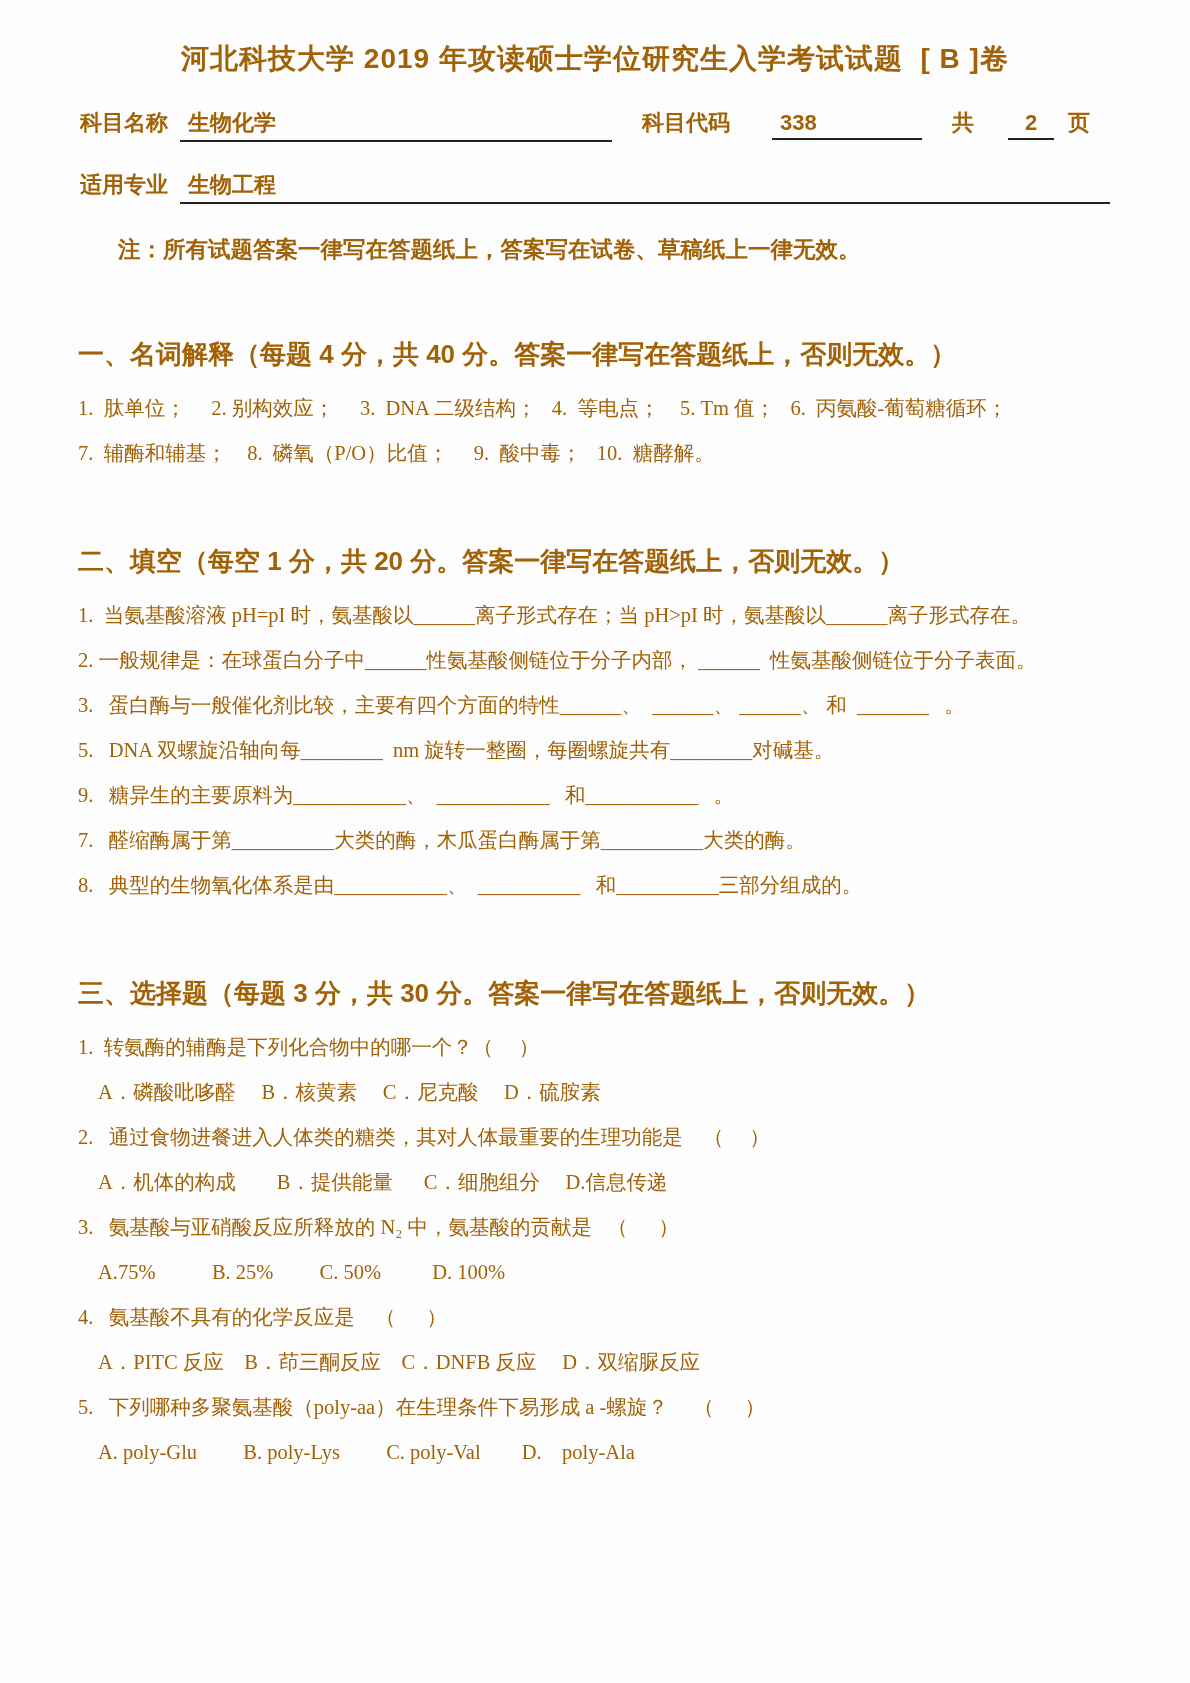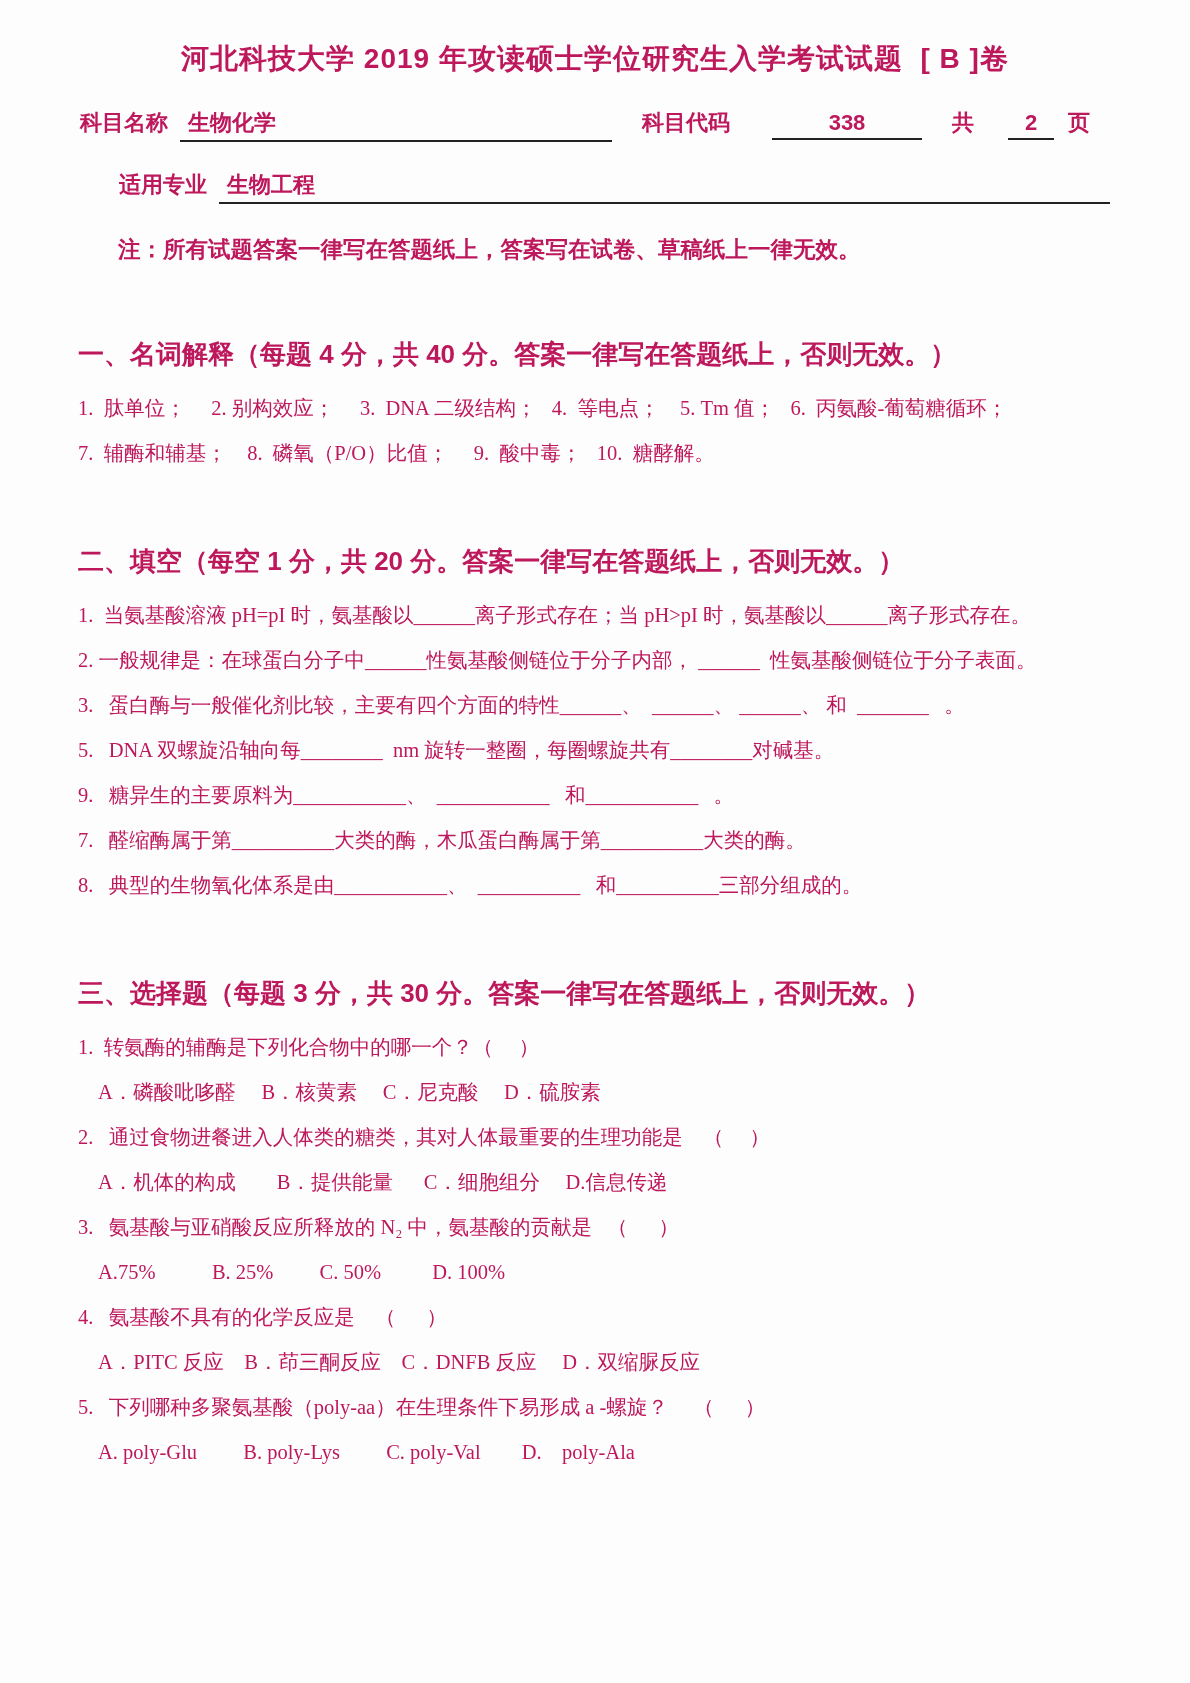--- a/index.html
+++ b/index.html
@@ -2,21 +2,21 @@
 <html lang="zh"><head>
 <meta charset="utf-8">
 <style>
   html,body{margin:0;padding:0;background:#ffffff;}
   .page{
     position:relative;
     width:1190px;
     height:1683px;
     margin:0 auto;
     background:#fdfdfd;
-    color:#be185d;
+    color:#a16207;
     overflow:hidden;
     box-sizing:border-box;
   }
   .title{
     margin:0;
     padding-top:40px;
     text-align:center;
     font-family:"Liberation Sans","DejaVu Sans",sans-serif;
     font-weight:bold;
     font-size:28px;
@@ -27,29 +27,29 @@
     margin:0 80px;
     font-family:"Liberation Sans","DejaVu Sans",sans-serif;
     font-weight:bold;
     font-size:22px;
   }
   .meta-row{
     display:flex;
     align-items:baseline;
   }
   .meta-row.row1{margin-top:30px;}
-  .meta-row.row2{margin-top:28px;margin-left:39px;}
+  .meta-row.row2{margin-top:28px;}
   .lbl{white-space:nowrap;}
   .field{
     border-bottom:2px solid #222;
     padding:0 8px 2px 8px;
     box-sizing:border-box;
   }
   .field-name{width:432px;margin-left:12px;}
-  .field-code{width:150px;margin-left:42px;text-align:center;}
+  .field-code{width:150px;margin-left:42px;text-align:left;}
   .field-pages{width:46px;margin-left:34px;text-align:center;}
   .code-lbl{margin-left:30px;}
   .page-lbl{margin-left:14px;}
   .field-major{flex:1 1 auto;margin-left:12px;}
   .note{
     margin:30px 80px 0 118px;
     font-family:"Liberation Sans","DejaVu Sans",sans-serif;
     font-weight:bold;
     font-size:22.5px;
     white-space:pre-wrap;

